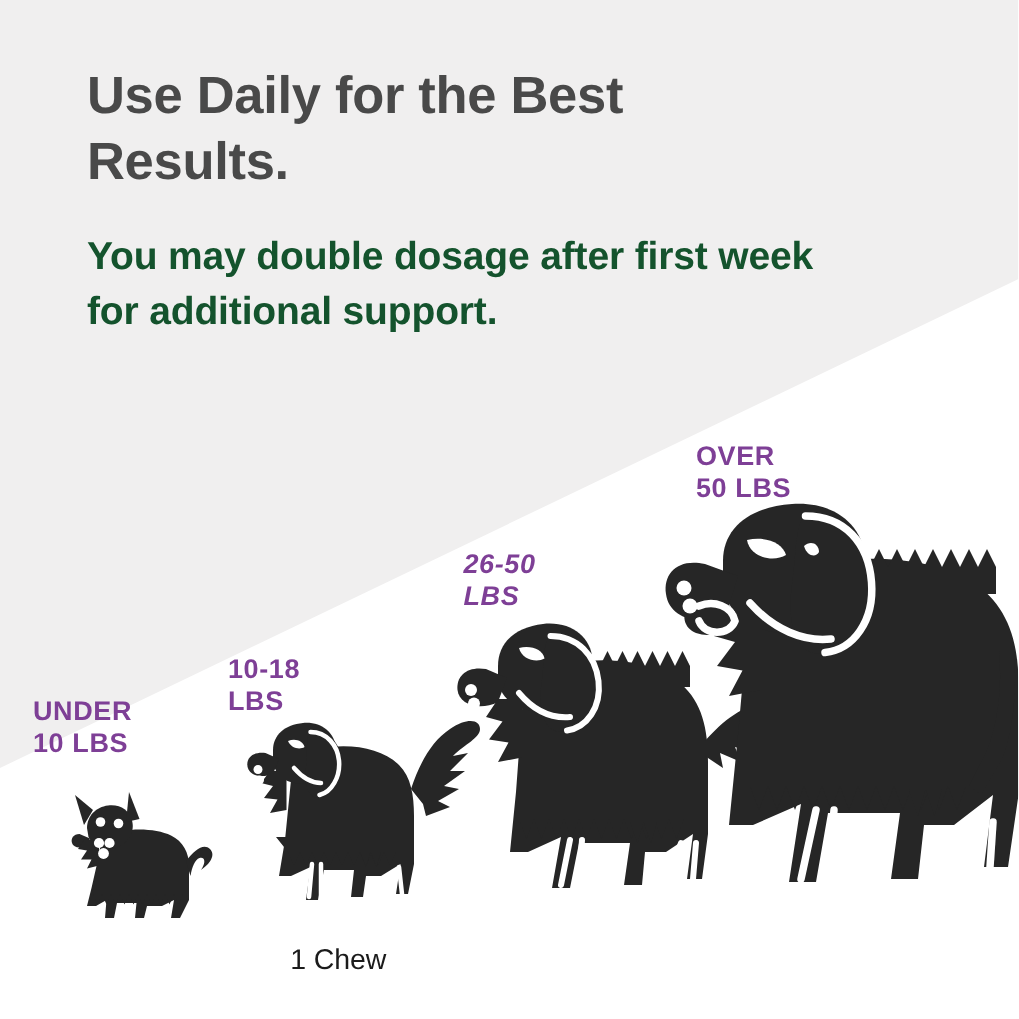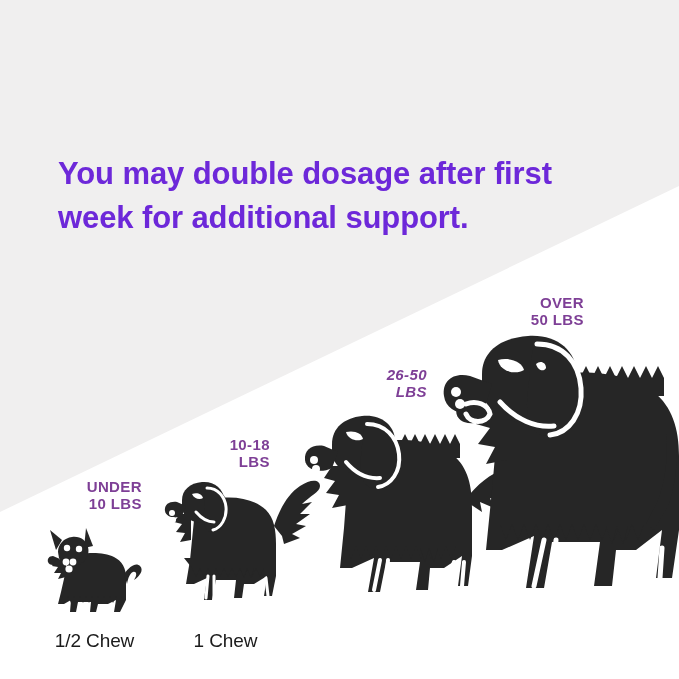--- a/index.html
+++ b/index.html
@@ -38,34 +38,34 @@
     line-height: 1.26;
     font-weight: bold;
     color: #494949;
     letter-spacing: -0.2px;
   }
   .subhead {
     position: absolute;
     left: 58px;
     top: 152px;
     width: 520px;
-    font-size: 31px;
+    font-size: 26px;
     line-height: 1.42;
     font-weight: bold;
-    color: #6d28d9;
+    color: #14532d;
     letter-spacing: -0.1px;
   }
   .weight-label {
     position: absolute;
-    font-size: 15px;
+    font-size: 18px;
     line-height: 1.16;
     font-weight: bold;
     color: #7e3f96;
     letter-spacing: 0.4px;
-    text-align: right;
+    text-align: left;
     white-space: pre-line;
   }
   .dose-label {
     position: absolute;
     font-size: 19px;
     color: #1b1b1b;
     text-align: center;
     white-space: nowrap;
     letter-spacing: -0.1px;
   }
@@ -78,24 +78,25 @@
 </head>
 <body>
 
 <div id="infographic">
 
   <svg class="bg-layer" viewBox="0 0 679 679" preserveAspectRatio="none" aria-hidden="true">
     <rect x="0" y="0" width="679" height="679" fill="#ffffff"></rect>
     <polygon points="0,0 679,0 679,186 0,512" fill="#f0efef"></polygon>
   </svg>
 
+  <div class="headline">Use Daily for the Best Results.</div>
 
   <div class="subhead">You may double dosage after first week for additional support.</div>
 
-  <div class="weight-label" style="left:22px; top:478px; width:120px;">UNDER
+  <div class="weight-label" style="left:22px; top:464px; width:120px;">UNDER
 10 LBS</div>
 
   <svg class="dog-art" style="left:36px; top:526px; width:116px; height:94px;" viewBox="0 0 116 94" aria-hidden="true">
     <g class="silhouette">
 
       <path d="M30 44 C30 36 36 30 46 28 C56 26 70 27 78 31
                C86 35 90 42 90 52 L90 74 L84 86 L78 86 L80 74
                L72 78 L62 78 L60 86 L54 86 L55 76
                L42 76 L40 86 L34 86 L35 74
                L28 78 L22 78 L25 66 Z"></path>
@@ -121,21 +122,20 @@
 
     <g fill="#ffffff">
       <circle cx="31" cy="22" r="3.2"></circle>
       <circle cx="43" cy="23" r="3.2"></circle>
       <circle cx="30" cy="36" r="3.4"></circle>
       <circle cx="37" cy="36" r="3.4"></circle>
       <circle cx="33" cy="43" r="3.6"></circle>
     </g>
   </svg>
 
-  <div class="dose-label" style="left:27px; top:630px; width:135px;">1/2 Chew</div>
 
   <div class="weight-label" style="left:152px; top:436px; width:118px;">10-18
 LBS</div>
 
   <svg class="dog-art" style="left:152px; top:472px; width:172px; height:148px;" viewBox="0 0 172 148" aria-hidden="true">
     <g class="silhouette">
 
       <path d="M42 48 C42 36 52 28 68 26 C86 24 104 28 114 38
                C122 46 124 58 124 72 L124 104
                L120 124 L112 124 L115 104

